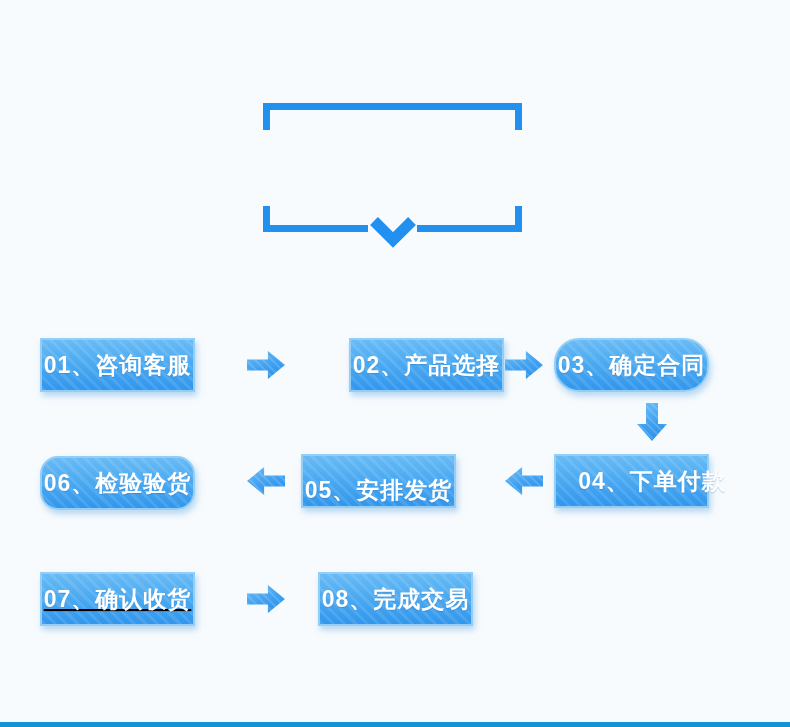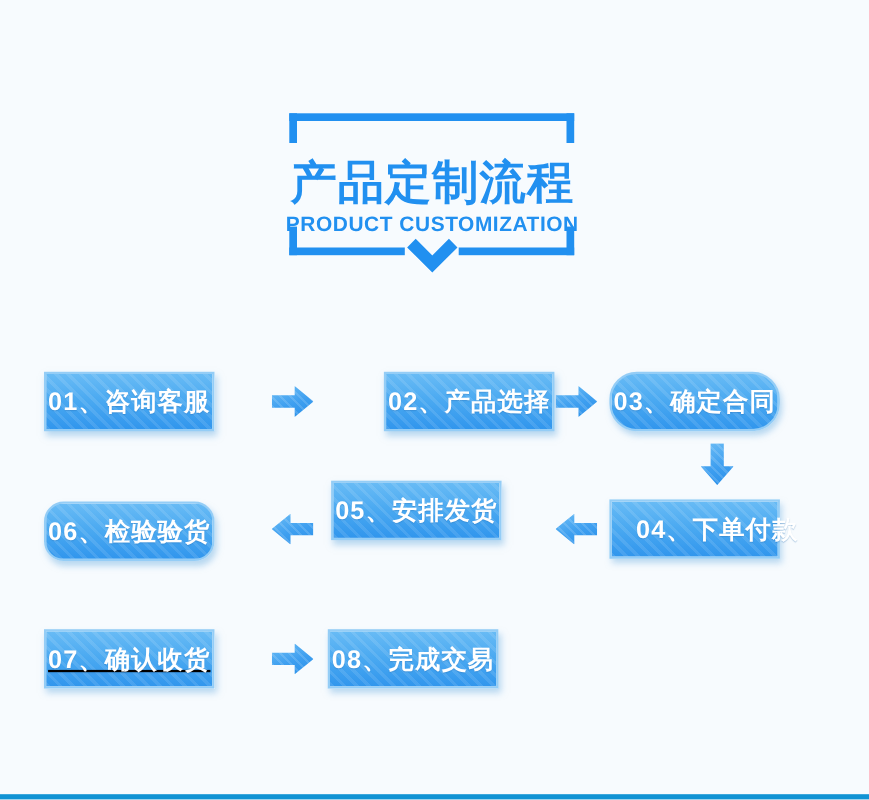--- a/index.html
+++ b/index.html
@@ -86,24 +86,24 @@
     font-size:23px;
     font-weight:bold;
     letter-spacing:1px;
     white-space:nowrap;
     text-shadow:0 1px 1px rgba(40,110,175,0.35);
   }
   .s1{left:40px;top:338px;}
   .s2{left:301px;top:338px;margin-left:48px;}
   .s3{left:554px;top:338px;border-radius:25px;}
   .s4{left:554px;top:454px;padding-left:41px;}
-  .s5{left:301px;top:437px;}
+  .s5{left:301px;top:454px;align-items:flex-end;}
   .s6{left:40px;top:456px;border-radius:18px;}
   .s7{left:40px;top:572px;text-decoration:underline;}
-  .s8{left:298px;top:572px;text-align:center;}
+  .s8{left:318px;top:572px;text-align:center;}
 
   
   .arrow{
     position:absolute;
     background:
       repeating-linear-gradient(45deg, rgba(255,255,255,0.14) 0 2px, rgba(255,255,255,0) 2px 6px),
       linear-gradient(160deg, #6cbdf5 0%, #3e9ff0 55%, #2b90e9 100%);
   }
   .arrow-right{
     width:38px;height:28px;
@@ -130,22 +130,20 @@
     width:100%;height:5px;
     background:var(--bottom-bar);
   }
 </style>
 </head>
 <body>
 
 <div class="stage">
 
   <div class="frame-top"></div>
-  <h1 class="page-title">产品定制流程</h1>
-  <div class="page-subtitle">PRODUCT CUSTOMIZATION</div>
   <div class="frame-bottom-left"></div>
   <div class="frame-bottom-right"></div>
   <svg class="chevron" viewBox="0 0 50 36" aria-hidden="true">
     <polyline points="6,6 25,25 44,6"></polyline>
   </svg>
 
   <div>
     <div class="step s1">
       <span class="step-label">01、咨询客服</span>
     </div>

